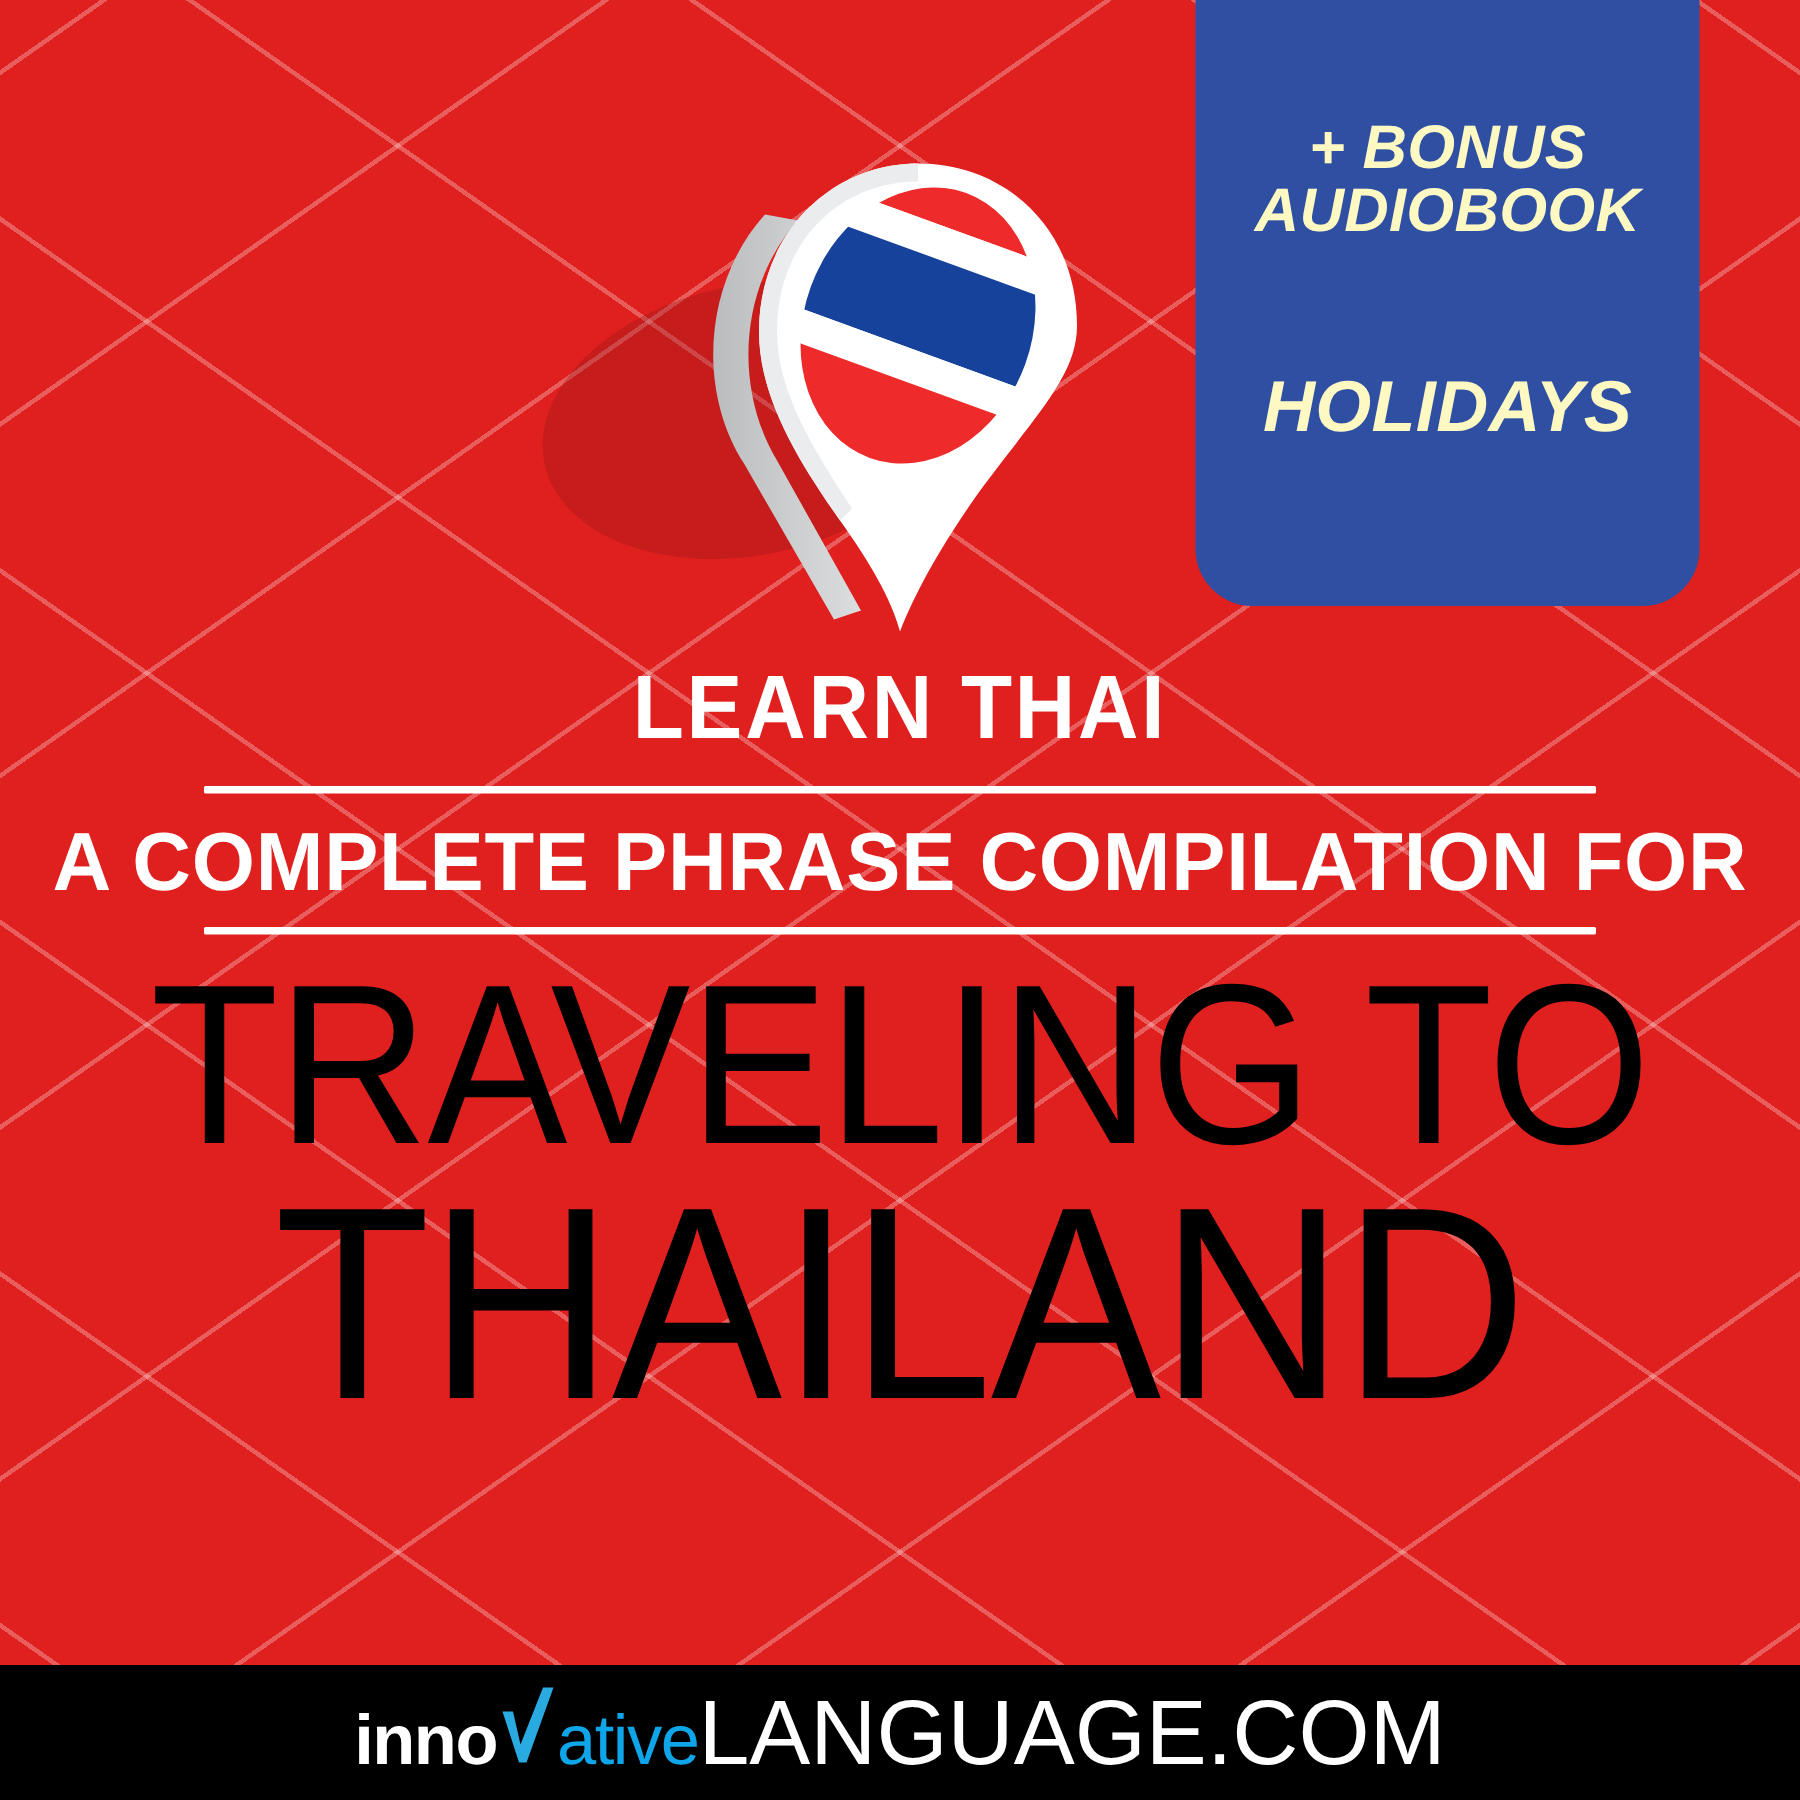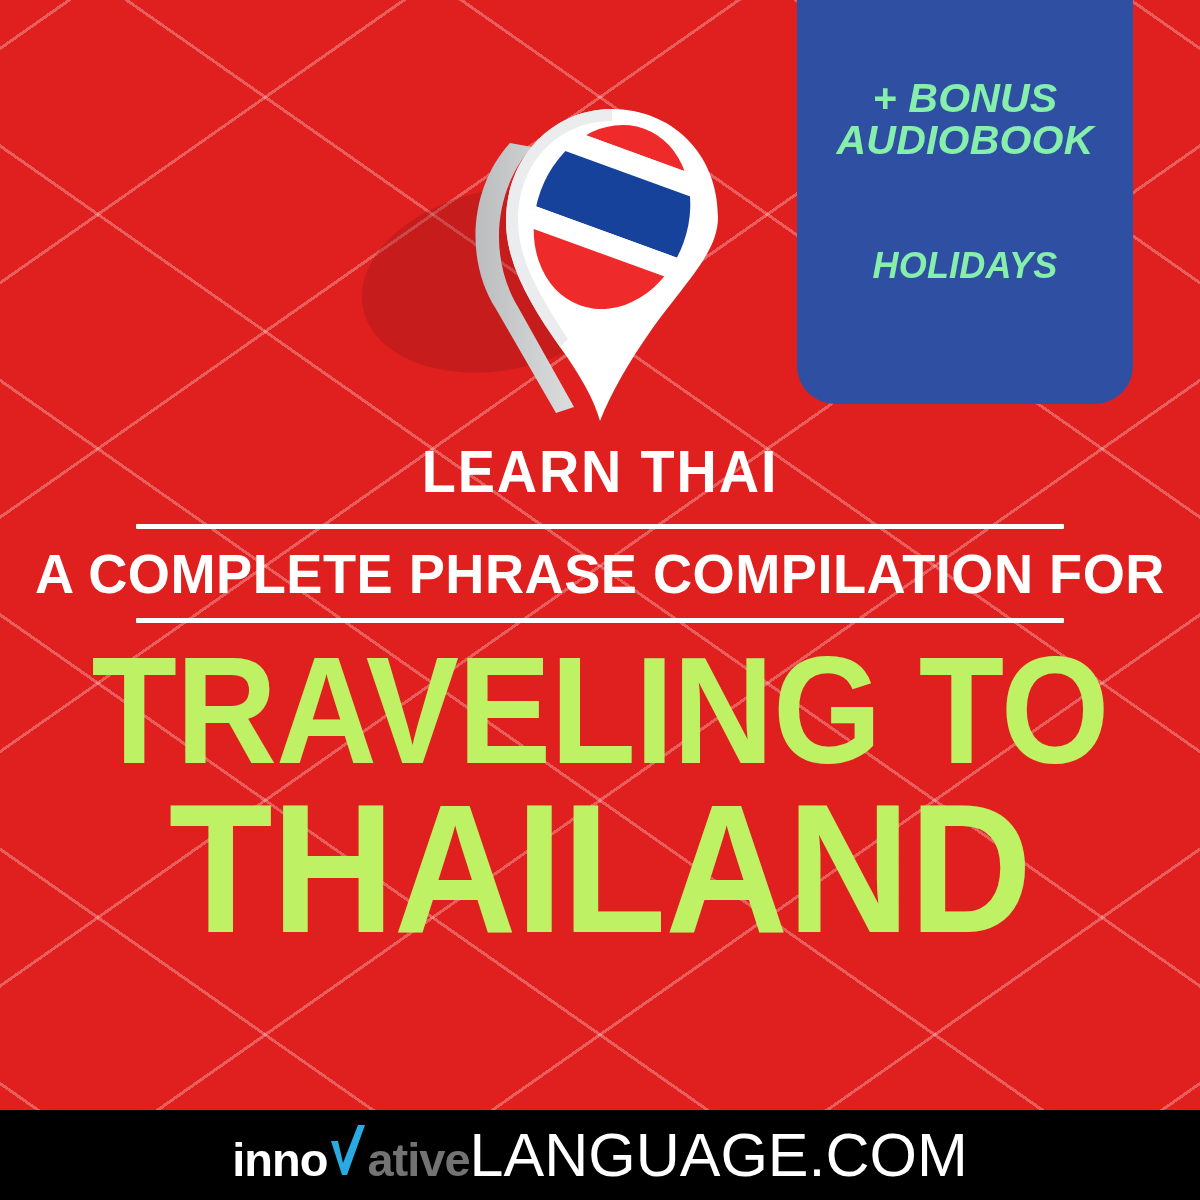--- a/index.html
+++ b/index.html
@@ -52,33 +52,33 @@
     border-radius: 38px;
     box-sizing: border-box;
     padding: 0;
     z-index: 5;
   }
   .badge-block {
     position: absolute;
     left: 0;
     width: 100%;
     text-align: center;
-    color: #86efac;
+    color: #fef9c3;
     font-weight: bold;
     font-style: italic;
     line-height: 1.02;
     letter-spacing: 0.2px;
   }
   #badge-bonus-block {
     top: 138px;
     font-size: 41px;
   }
   #badge-holidays-block {
     top: 308px;
-    font-size: 36px;
+    font-size: 48px;
   }
   .badge-line { display: block; white-space: nowrap; }
 
   
   #pin-wrap {
     position: absolute;
     left: 360px;
     top: 95px;
     width: 400px;
     height: 340px;
@@ -115,22 +115,22 @@
     font-size: 55px;
     font-weight: bold;
     letter-spacing: 0.5px;
     line-height: 1;
     margin-top: 18px;
     margin-bottom: 16px;
     transform: scaleX(0.985);
   }
   #main-title {
     margin-top: 18px;
-    color: #bef264;
-    font-weight: bold;
+    color: #000000;
+    font-weight: normal;
     line-height: 0.92;
     letter-spacing: -1px;
   }
   #title-line-1 {
     display: block;
     font-size: 152px;
     transform: scaleX(0.92);
   }
   #title-line-2 {
     display: block;
@@ -165,22 +165,22 @@
     letter-spacing: -1px;
   }
   #logo-check {
     position: relative;
     display: inline-block;
     width: 40px;
     height: 52px;
   }
   #logo-check svg { position: absolute; left: 0; bottom: -5px; }
   #logo-ative {
-    color: #737373;
-    font-weight: bold;
+    color: #0ea5e9;
+    font-weight: normal;
     letter-spacing: -1px;
   }
   #logo-language {
     color: #ffffff;
     font-weight: normal;
     letter-spacing: 0px;
     font-size: 61px;
   }
 </style>
 </head>

